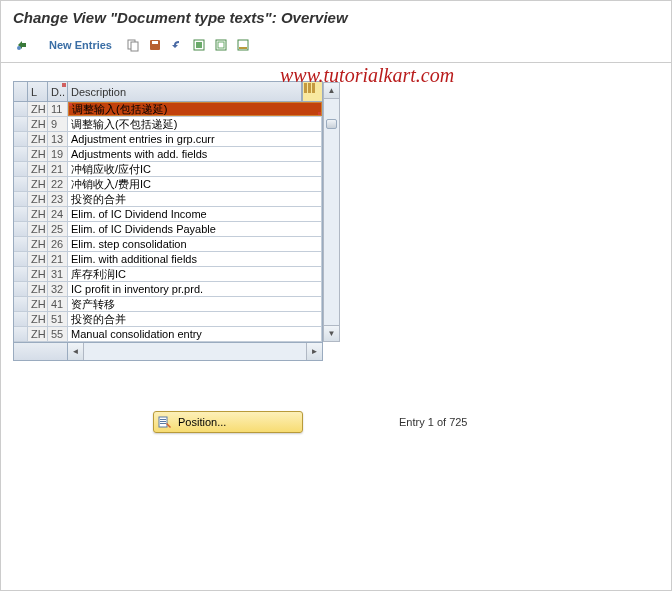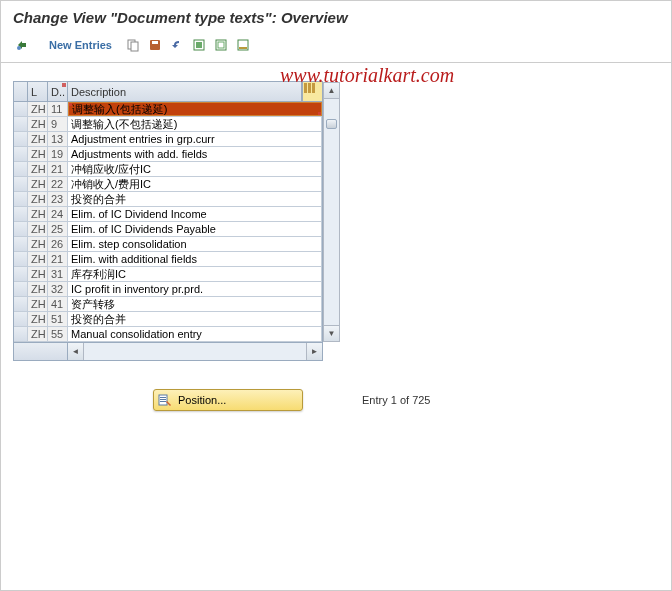--- a/index.html
+++ b/index.html
@@ -34,21 +34,21 @@
     .vscroll-btn { height: 16px; background: linear-gradient(#f0f4f8, #d8e0e8); display: flex; align-items: center; justify-content: center; font-size: 8px; color: #555; cursor: pointer; border-bottom: 1px solid #b0b8c4; }
     .vscroll-btn.last { border-bottom: none; border-top: 1px solid #b0b8c4; }
     .vscroll-track { flex: 1; position: relative; }
     .vscroll-pill { position: absolute; top: 20px; left: 2px; right: 2px; height: 10px; background: linear-gradient(#f0f4f8, #c8d0d8); border: 1px solid #9aabbf; border-radius: 2px; cursor: pointer; }
     .hscroll-row { display: flex; height: 18px; border-top: 1px solid #9aabbf; }
     .hscroll-spacer { width: 54px; background: linear-gradient(#e8edf3, #d5dde8); border-right: 1px solid #9aabbf; }
     .hscroll { flex: 1; display: flex; background: #e8eef5; }
     .hscroll-btn { width: 16px; background: linear-gradient(#f0f4f8, #d8e0e8); display: flex; align-items: center; justify-content: center; font-size: 8px; color: #555; cursor: pointer; border-right: 1px solid #b0b8c4; }
     .hscroll-btn.r { border-right: none; border-left: 1px solid #b0b8c4; }
     .hscroll-track { flex: 1; }
-    .bottom-row { display: flex; align-items: center; margin-top: 28px; padding-left: 140px; gap: 59px; }
+    .bottom-row { display: flex; align-items: center; margin-top: 50px; padding-left: 140px; gap: 96px; }
     .position-btn { width: 150px; height: 22px; background: linear-gradient(#fdf0b8, #f7dc72); border: 1px solid #b89a3a; border-radius: 3px; display: flex; align-items: center; cursor: pointer; font-size: 11px; box-shadow: 0 1px 2px rgba(0,0,0,0.2); }
     .position-btn .ico { width: 18px; display: inline-flex; justify-content: center; margin-left: 2px; margin-right: 4px; }
     .entry-info { font-size: 11px; color: #333; }
     svg { display: block; }
   </style>
 </head>
 <body>
 
 <div class="title-bar">Change View "Document type texts": Overview</div>
 

